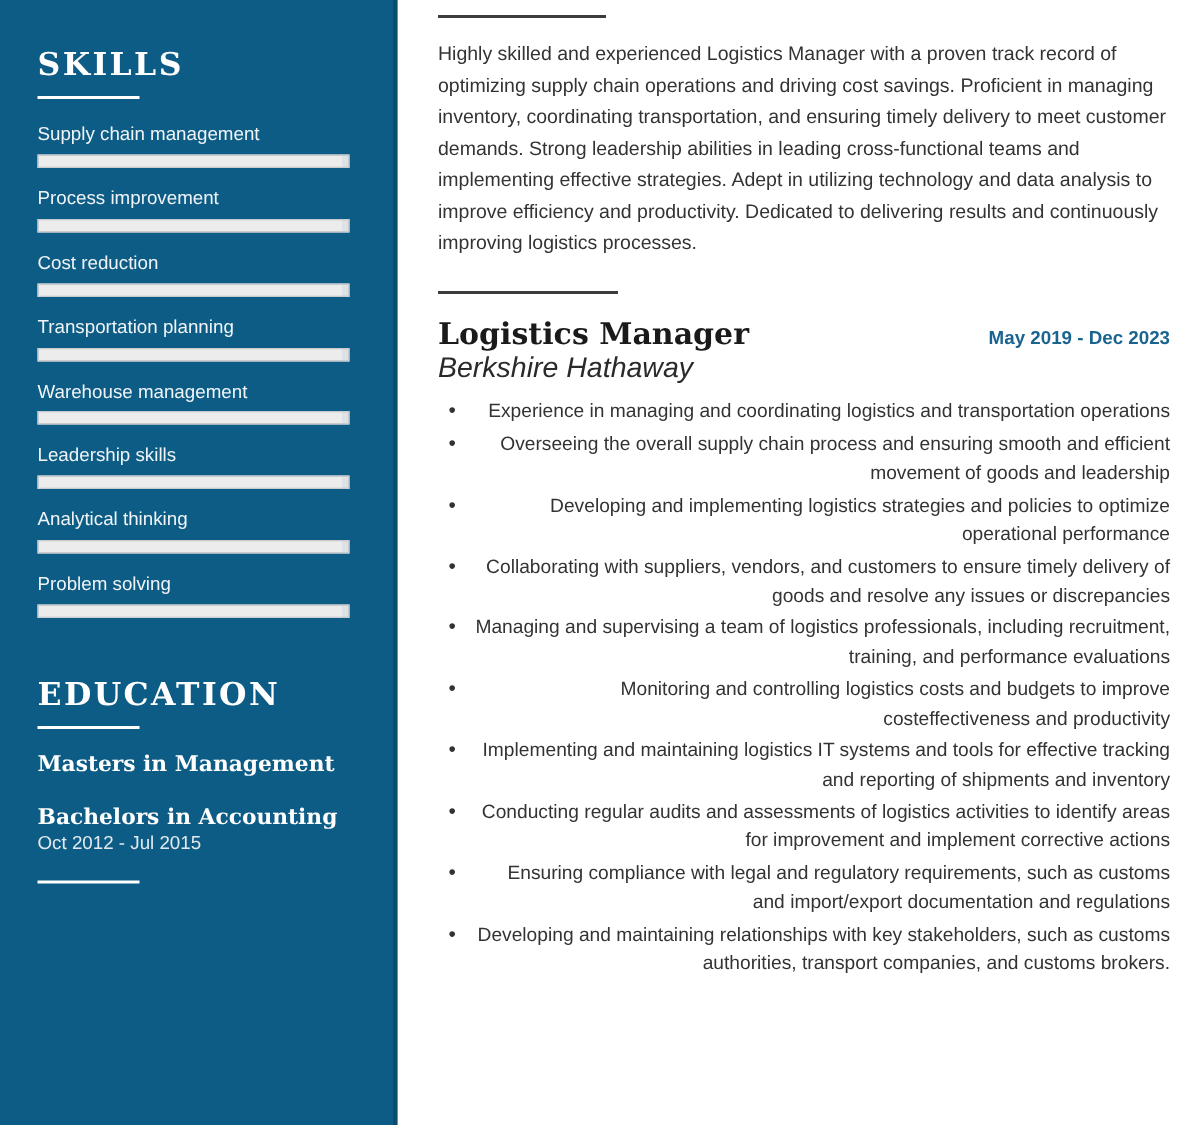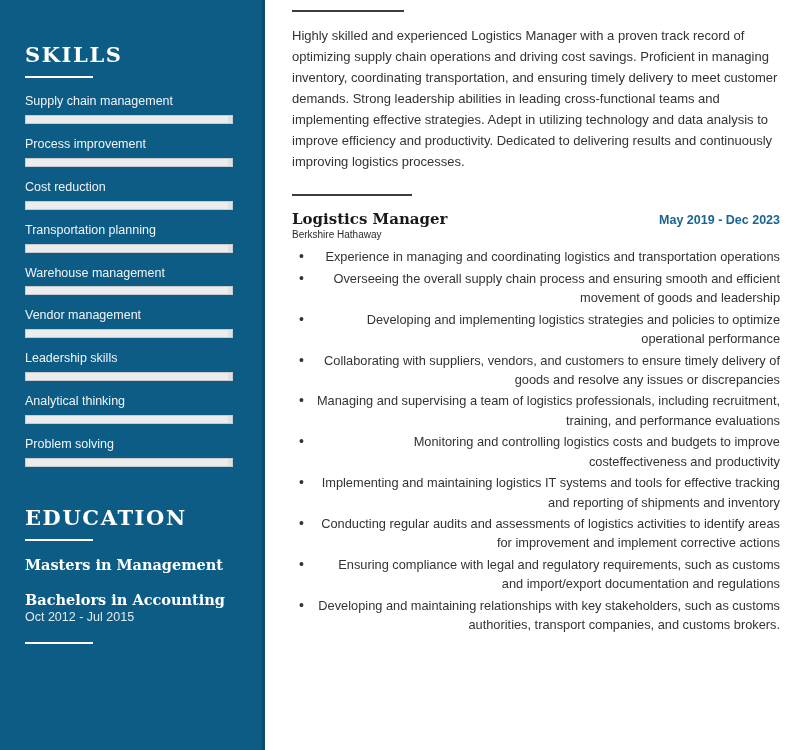--- a/index.html
+++ b/index.html
@@ -22,21 +22,21 @@
     height: 750px;
     background: #ffffff;
   }
 
   
   .sidebar {
     width: 265px;
     min-width: 265px;
     background: #0d5c85;
     position: relative;
-    padding: 16px 25px;
+    padding: 4px 25px;
     overflow: hidden;
   }
   .sidebar::after {
     content: "";
     position: absolute;
     top: 0; right: 0;
     width: 3px; height: 100%;
     background: #0a4c6e;
   }
 
@@ -128,34 +128,35 @@
   }
 
   .job-header {
     display: flex;
     justify-content: space-between;
     align-items: baseline;
   }
   .job-title {
     font-family: "DejaVu Serif", "Liberation Serif", serif;
     font-weight: bold;
-    font-size: 15px;
+    font-size: 20px;
     color: #1a1a1a;
   }
   .job-dates {
     font-size: 12.5px;
     font-weight: bold;
     color: #1a6490;
     white-space: nowrap;
   }
   .job-company {
-    font-size: 10px;
+    font-size: 19px;
     color: #2a2a2a;
     margin-top: 1px;
     margin-bottom: 7px;
+    font-style: italic;
   }
 
   .bullets { list-style: none; }
   .bullets li {
     position: relative;
     padding-left: 23px;
     font-size: 12.8px;
     line-height: 1.52;
     color: #333333;
     margin-bottom: 2px;
@@ -200,26 +201,20 @@
             </div>
           </div>
           <div class="skill-item">
             <div class="skill-label">Transportation planning</div>
             <div class="skill-bar-track">
               <div class="skill-bar-fill" style="width: 98%;"></div>
             </div>
           </div>
           <div class="skill-item">
             <div class="skill-label">Warehouse management</div>
-            <div class="skill-bar-track">
-              <div class="skill-bar-fill" style="width: 98%;"></div>
-            </div>
-          </div>
-          <div class="skill-item">
-            <div class="skill-label">Vendor management</div>
             <div class="skill-bar-track">
               <div class="skill-bar-fill" style="width: 98%;"></div>
             </div>
           </div>
           <div class="skill-item">
             <div class="skill-label">Leadership skills</div>
             <div class="skill-bar-track">
               <div class="skill-bar-fill" style="width: 98%;"></div>
             </div>
           </div>

